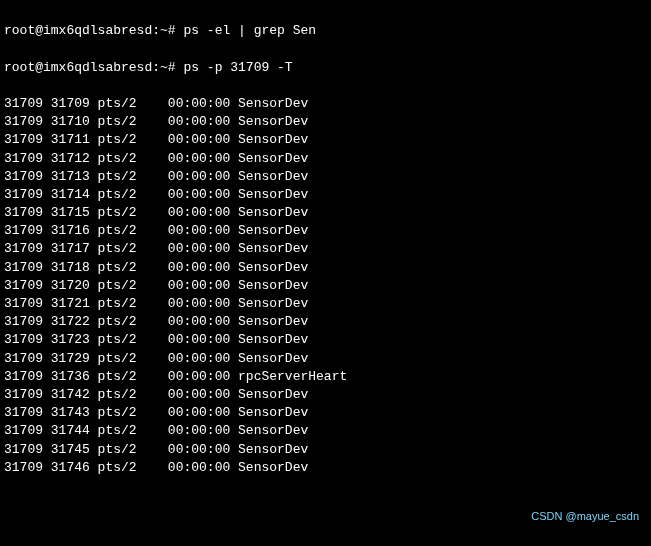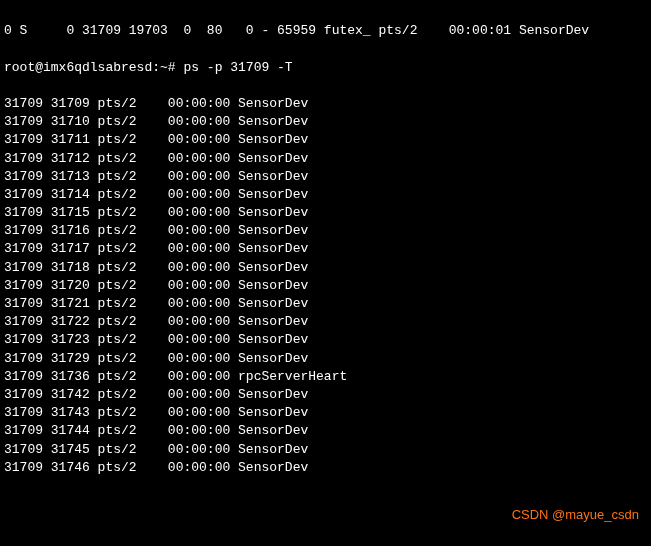--- a/index.html
+++ b/index.html
@@ -15,30 +15,30 @@
       overflow: hidden;
       position: relative;
     }
     .terminal { white-space: pre; }
     .prompt-line { display: block; }
     .output-line { display: block; color: #fff; }
     .watermark {
       position: absolute;
       bottom: 22px;
       right: 12px;
-      color: #f97316;
-      font-size: 13px;
+      color: #7dd3fc;
+      font-size: 11px;
       font-family: Arial, sans-serif;
     }
   </style>
 </head>
 <body>
 
 <div class="terminal">
-<span class="output-line">0 S     0 31709 19703  0  80   0 - 65959 futex_ pts/2    00:00:01 SensorDev</span>
+<span class="prompt-line"><span>root@imx6qdlsabresd:~#</span> <span>ps -el | grep Sen</span></span>
 <span class="prompt-line"><span>root@imx6qdlsabresd:~#</span> <span>ps -p 31709 -T</span></span>
 <div id="ps-rows-container"><span class="output-line">31709 31709 pts/2    00:00:00 SensorDev</span><span class="output-line">31709 31710 pts/2    00:00:00 SensorDev</span><span class="output-line">31709 31711 pts/2    00:00:00 SensorDev</span><span class="output-line">31709 31712 pts/2    00:00:00 SensorDev</span><span class="output-line">31709 31713 pts/2    00:00:00 SensorDev</span><span class="output-line">31709 31714 pts/2    00:00:00 SensorDev</span><span class="output-line">31709 31715 pts/2    00:00:00 SensorDev</span><span class="output-line">31709 31716 pts/2    00:00:00 SensorDev</span><span class="output-line">31709 31717 pts/2    00:00:00 SensorDev</span><span class="output-line">31709 31718 pts/2    00:00:00 SensorDev</span><span class="output-line">31709 31720 pts/2    00:00:00 SensorDev</span><span class="output-line">31709 31721 pts/2    00:00:00 SensorDev</span><span class="output-line">31709 31722 pts/2    00:00:00 SensorDev</span><span class="output-line">31709 31723 pts/2    00:00:00 SensorDev</span><span class="output-line">31709 31729 pts/2    00:00:00 SensorDev</span><span class="output-line">31709 31736 pts/2    00:00:00 rpcServerHeart</span><span class="output-line">31709 31742 pts/2    00:00:00 SensorDev</span><span class="output-line">31709 31743 pts/2    00:00:00 SensorDev</span><span class="output-line">31709 31744 pts/2    00:00:00 SensorDev</span><span class="output-line">31709 31745 pts/2    00:00:00 SensorDev</span><span class="output-line">31709 31746 pts/2    00:00:00 SensorDev</span></div>
 
 
 
 
 
 </div>
 
 <div class="watermark">CSDN @mayue_csdn</div>

